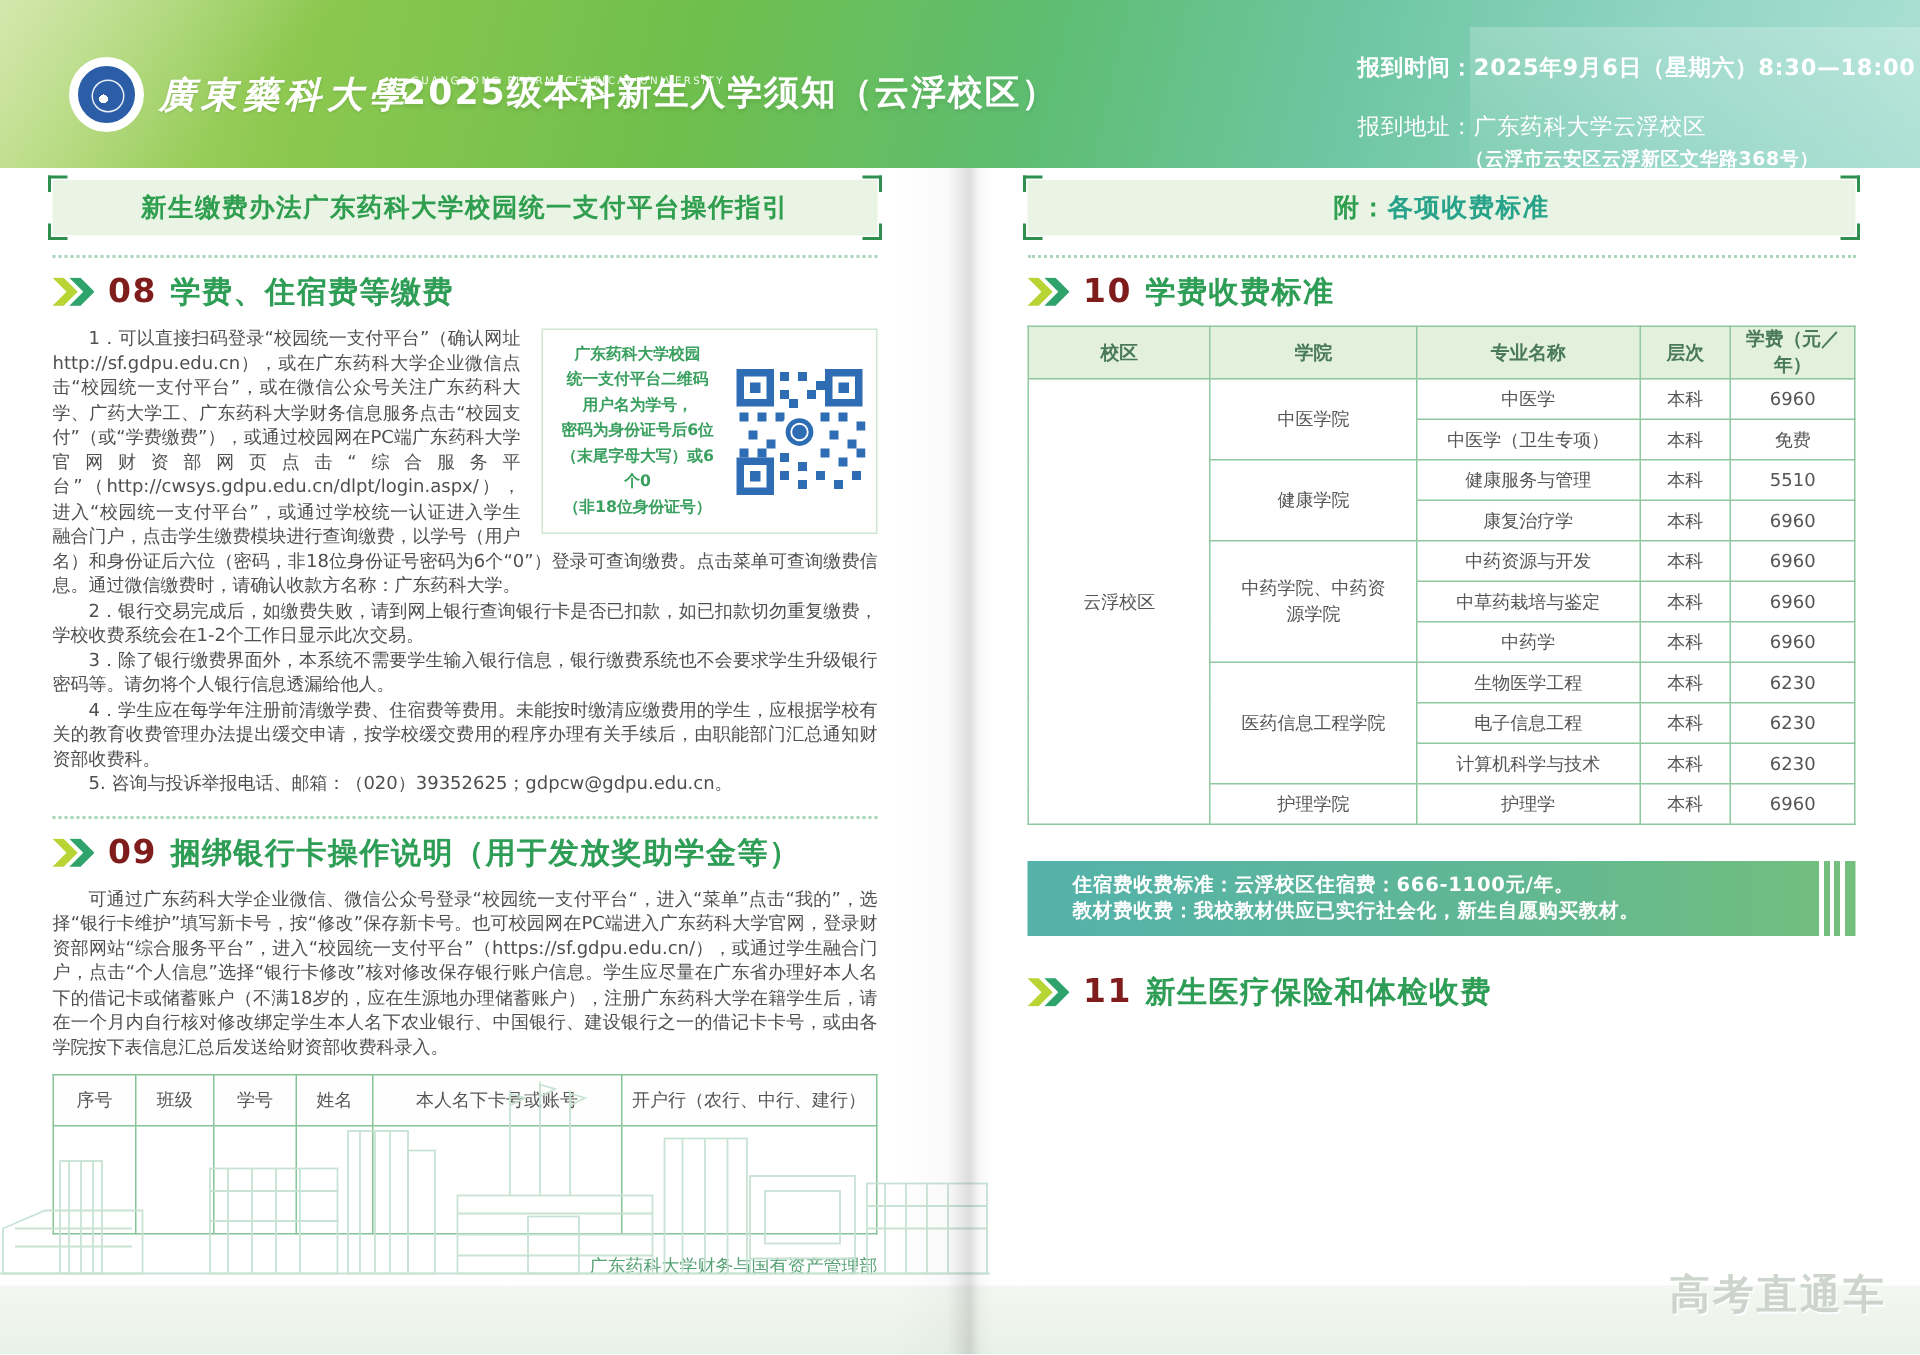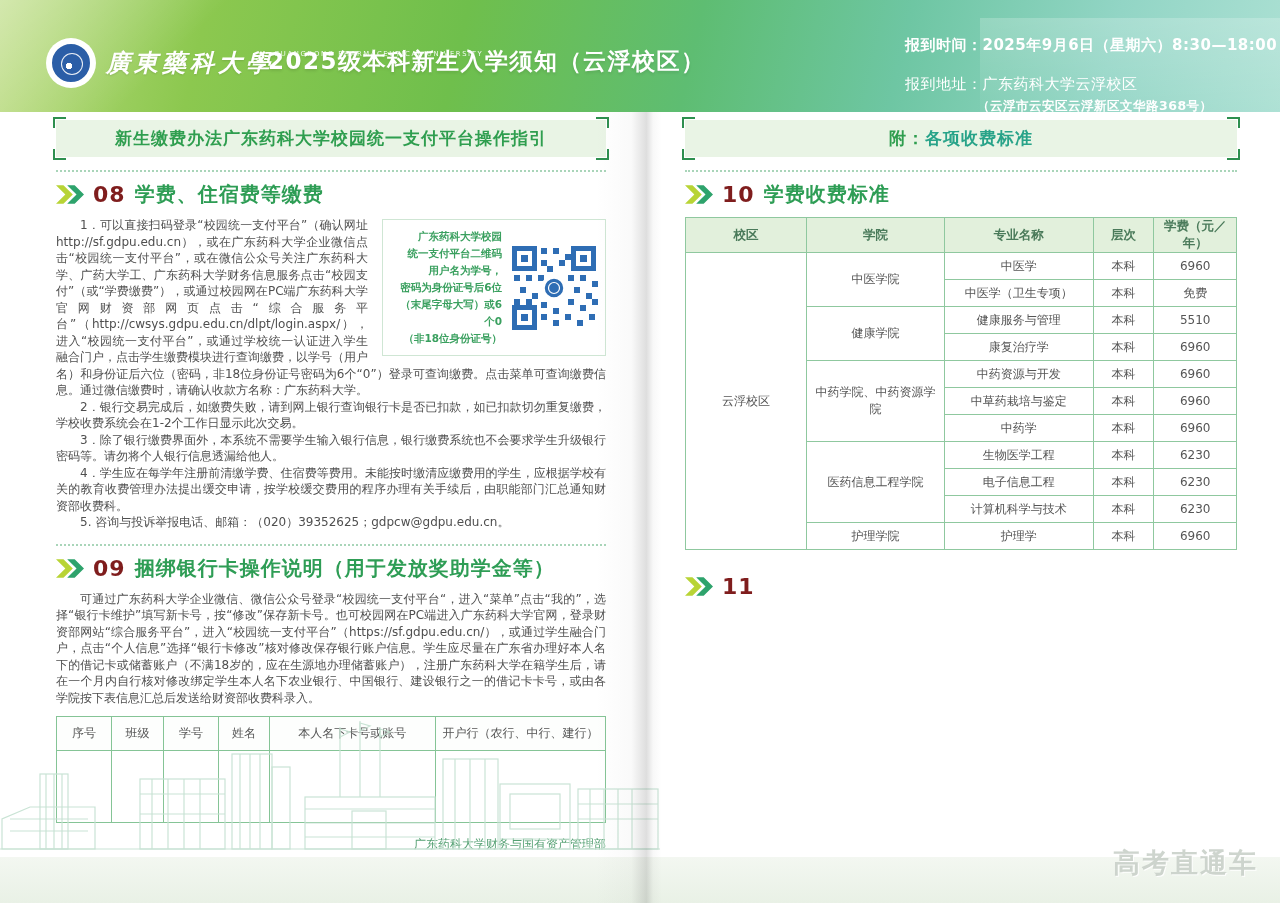--- a/index.html
+++ b/index.html
@@ -23,21 +23,21 @@
   .logo-zh { color:#fff; font-family:"DejaVu Serif","Liberation Serif",serif; font-size:24px; font-weight:bold; letter-spacing:4px; font-style:italic; text-shadow:0 1px 2px rgba(0,0,0,.12); }
   .logo-en { color:#f2fbf2; font-size:6.8px; letter-spacing:1.6px; margin-top:3px; }
   .main-title { position:absolute; left:268px; top:46px; color:#fff; font-size:23px; font-weight:bold; letter-spacing:1.5px; text-shadow:0 2px 3px rgba(0,0,0,.10); }
   .header-info { position:absolute; left:905px; top:36px; color:#fff; }
   .hi-line1 { font-size:15px; font-weight:bold; letter-spacing:.5px; }
   .hi-line2 { font-size:15px; font-weight:normal; margin-top:20px; letter-spacing:.5px; }
   .hi-line3 { font-size:12.5px; font-weight:bold; margin-top:4px; padding-left:72px; letter-spacing:.5px; }
 
   
   .col { position:absolute; top:112px; width:550px; }
-  .col-left  { left:56px; }
+  .col-left  { left:35px; }
   .col-right { left:685px; width:552px; }
 
   .banner { position:relative; height:37px; margin-top:8px; background:#e9f4e5; display:flex; align-items:center; justify-content:center; }
   .banner-text { font-size:17px; font-weight:bold; color:#2f9e4f; letter-spacing:1px; }
   .banner-text .part2 { color:#28a389; }
   .corner { position:absolute; width:13px; height:11px; border:0 solid #2e8f4f; }
   .c-tl { left:-3px; top:-3px; border-top-width:2px; border-left-width:2px; }
   .c-tr { right:-3px; top:-3px; border-top-width:2px; border-right-width:2px; }
   .c-bl { left:-3px; bottom:-3px; border-bottom-width:2px; border-left-width:2px; }
   .c-br { right:-3px; bottom:-3px; border-bottom-width:2px; border-right-width:2px; }
@@ -47,36 +47,36 @@
   .sec-head { display:flex; align-items:center; gap:9px; margin:8px 0 9px; }
   .sec-num { font-size:22px; font-weight:bold; color:#7f1d1d; letter-spacing:1px;text-align:right; }
   .sec-title { font-size:20px; font-weight:bold; color:#2e9d55; letter-spacing:1px; }
 
   .para-wrap { color:#4f4f4f; font-size:12px; line-height:16.5px; text-align:justify; }
   .para-wrap p { text-indent:2em; }
 
   
   .qr-box { float:right; width:224px; margin:2px 0 8px 14px; border:1px solid #cfe6d4; background:#fff;
     padding:8px 7px; display:flex; align-items:center; gap:8px; }
-  .qr-caption { width:116px; text-align:right; color:#3aa05f; font-size:10.5px; line-height:1.62; font-weight:bold; text-indent:0; }
+  .qr-caption { width:116px; text-align:center; color:#3aa05f; font-size:10.5px; line-height:1.62; font-weight:bold; text-indent:0; }
   .qr-caption div { text-indent:0; }
   .qr-svg { width:88px; height:88px; flex:0 0 auto; }
 
   
   table { border-collapse:collapse; }
   .bank-table { width:100%; margin-top:10px; table-layout:fixed; }
   .bank-table th, .bank-table td { border:1px solid #85c496; font-size:12px; color:#555; font-weight:normal; text-align:center; }
   .bank-table th { height:34px; background:#fdfefd; }
   .bank-table td { height:72px; }
   .signature { text-align:right; margin-top:13px; color:#55a173; font-size:12px; }
 
   
   .tuition-table { width:100%; margin-top:6px; table-layout:fixed; }
   .tuition-table th { background:#e2f0dc; color:#4a7a5a; font-size:12.5px; font-weight:bold; height:30px; border:1px solid #8fc89f; }
-  .tuition-table td { border:1px solid #8fc89f; font-size:12px; color:#555; text-align:center; height:27px; padding:2px 4px; }
+  .tuition-table td { border:1px solid #8fc89f; font-size:12px; color:#555; text-align:center; height:27px; padding:2px 16px; }
 
   
   .notice-box { position:relative; margin-top:24px; height:50px; padding:9px 0 0 30px;
     background:linear-gradient(90deg,#54b2ab 0%,#60b795 55%,#74bf7d 100%); }
   .notice-box::after { content:""; position:absolute; right:4px; top:0; bottom:0; width:24px;
     background:repeating-linear-gradient(to right,transparent 0 4px,#fff 4px 7px); }
   .notice-line { color:#fff; font-size:13px; font-weight:bold; line-height:16.5px; letter-spacing:.5px; }
 
   .sec11-para { margin-top:4px; }
 
@@ -339,27 +339,32 @@
         </tr>
         <tr>
           <td>护理学院</td>
           <td>护理学</td>
           <td>本科</td>
           <td>6960</td>
         </tr>
       </tbody>
     </table>
 
+    <div class="notice-box">
+      <div class="notice-line">住宿费收费标准：云浮校区住宿费：666-1100元/年。</div>
+      <div class="notice-line">教材费收费：我校教材供应已实行社会化，新生自愿购买教材。</div>
+    </div>
 
     <div class="sec-head" style="margin-top:24px;">
       <svg width="28" height="19" viewBox="0 0 30 20">
         <polygon points="0,0 8,0 18,10 8,20 0,20 10,10" fill="#b8d435"></polygon>
         <polygon points="12,0 20,0 30,10 20,20 12,20 22,10" fill="#2ea36c"></polygon>
       </svg>
       <span class="sec-num">11</span>
+      <span class="sec-title">新生医疗保险和体检收费</span>
     </div>
   </div>
 
   <div class="bottom-band"></div>
   <svg class="skyline" viewBox="0 0 660 150">
     <g fill="none" stroke="#c6e2d2" stroke-width="1.2" opacity="0.95">
       <rect x="40" y="55" width="28" height="75"></rect>
       <line x1="46" y1="55" x2="46" y2="130"></line>
         <line x1="54" y1="55" x2="54" y2="130"></line>
         <line x1="62" y1="55" x2="62" y2="130"></line>

